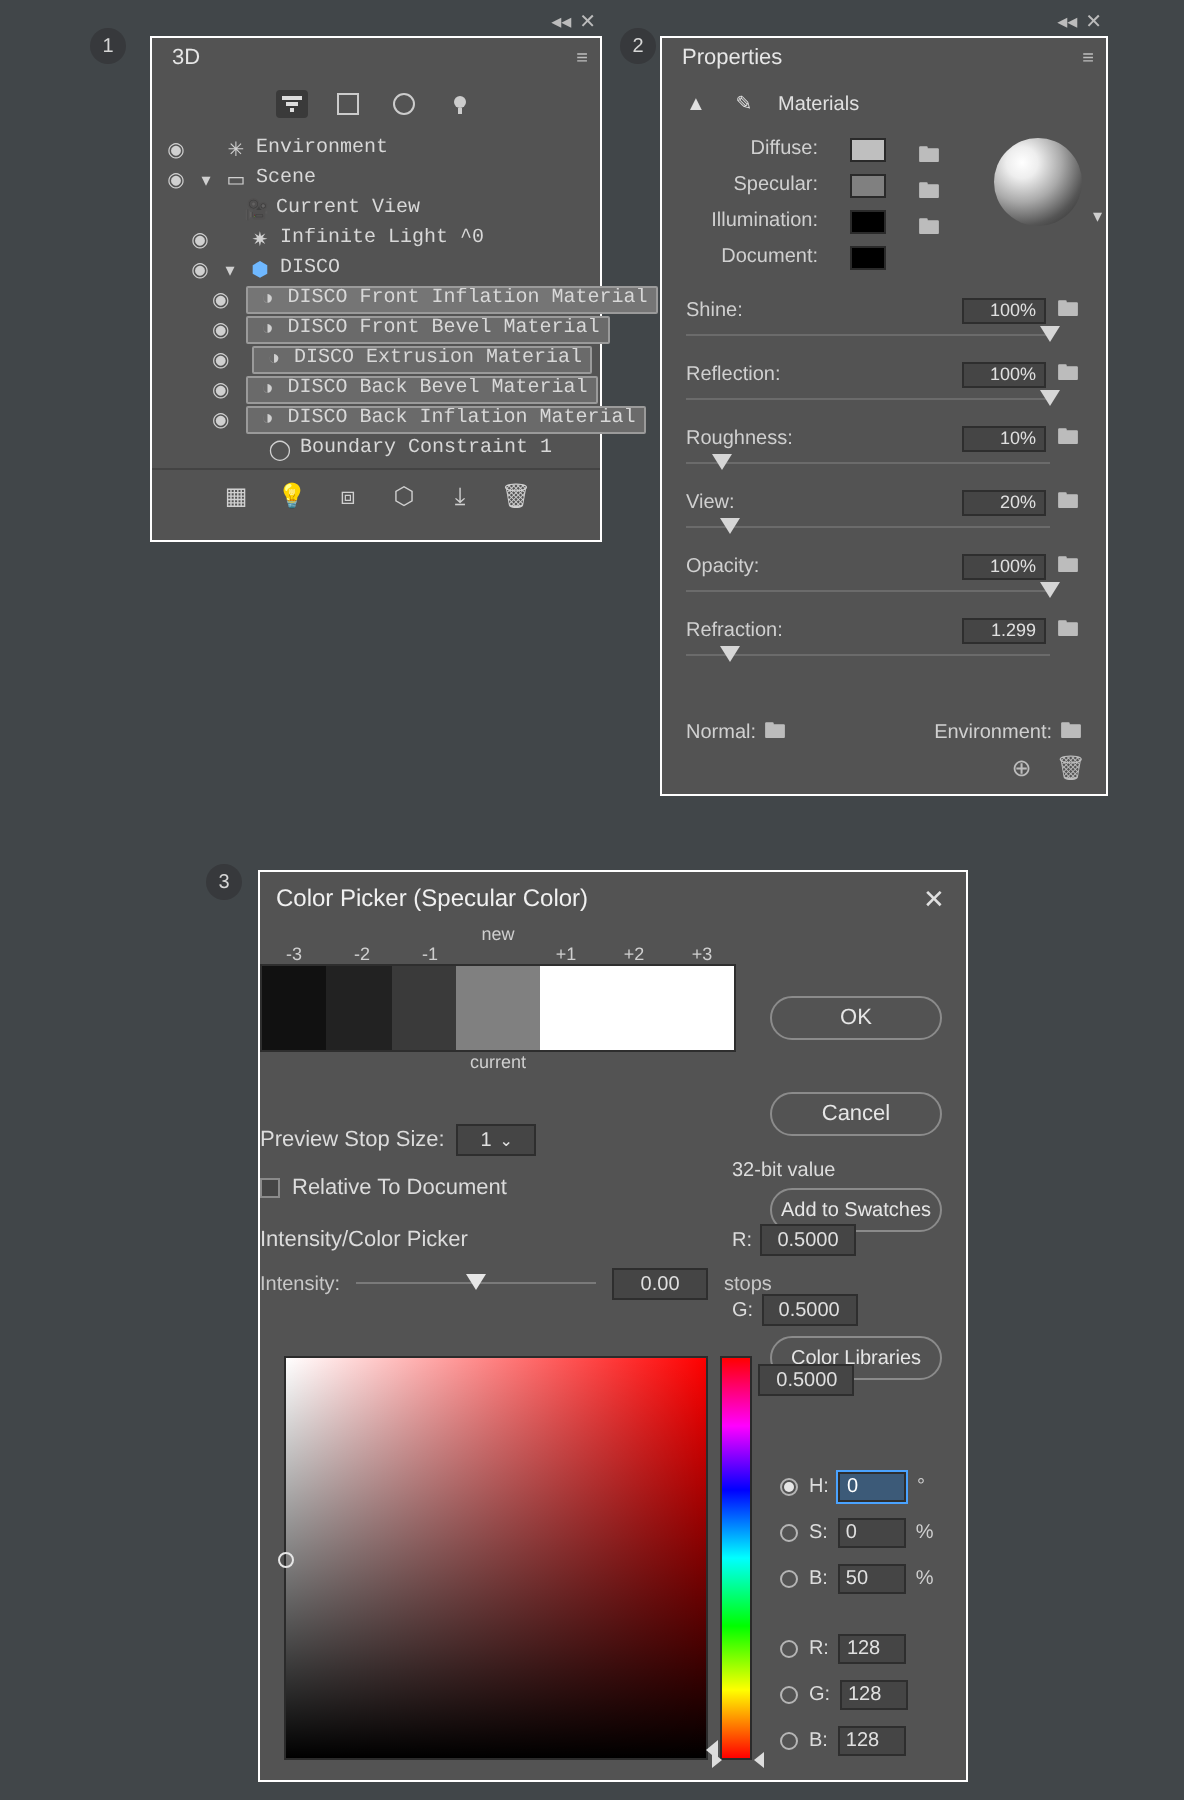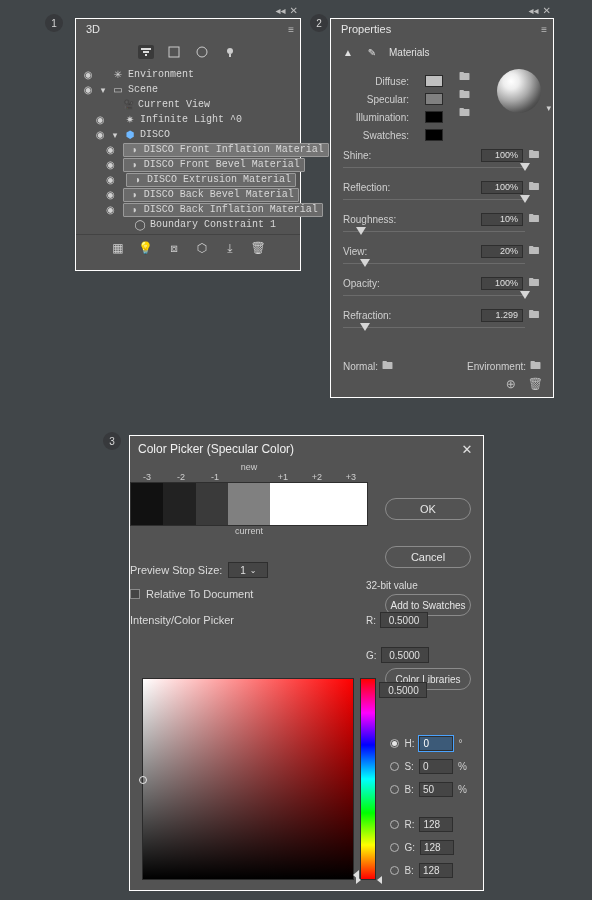--- a/index.html
+++ b/index.html
@@ -30,21 +30,21 @@
   .row.sel .pill { background:#757575; }
   .row.hl .pill { background:#6a6a6a; }
   .pill { flex:1; display:flex; align-items:center; gap:4px; height:14px; padding:0 4px; border:1px solid transparent; }
   .row.sel .pill, .row.hl .pill { border:1px solid #9a9a9a; border-radius:1px; }
 
   
   #pprop { left:330px; top:18px; width:224px; height:380px; }
   .prop-top { display:flex; align-items:center; gap:10px; padding:6px 10px; color:#e0e0e0; }
   .prop-top .ic2 { width:14px; height:14px; display:flex; align-items:center; justify-content:center; }
   .prop-body { padding:4px 12px; }
-  .prop-row { display:flex; align-items:flex-end; height:18px; gap:16px; }
+  .prop-row { display:flex; align-items:flex-start; height:18px; gap:16px; }
   .prop-row .plabel { width:66px; text-align:right; font-size:10px; color:#d0d0d0; }
   .swatch { width:18px; height:12px; border:1px solid #2a2a2a; }
   .folder { color:#bcbcbc; font-size:11px; }
   .sphere { position:absolute; right:12px; top:50px; width:44px; height:44px; border-radius:50%; background: radial-gradient(circle at 32% 28%, #fff 0%, #eee 18%, #aaa 45%, #555 72%, #222 100%); }
   .sphere-arrow { position:absolute; right:2px; top:84px; color:#cfcfcf; font-size:9px; }
   .slider-block { margin-top:6px; }
   .slider-row { display:flex; align-items:center; height:16px; }
   .slabel { width:70px; font-size:10px; color:#d0d0d0; }
   .sval { width:42px; height:13px; background:#454545; border:1px solid #2e2e2e; color:#e0e0e0; font-size:9px; text-align:right; padding-right:4px; margin-left:auto; }
   .sfolder { width:14px; text-align:center; color:#bcbcbc; font-size:11px; margin-left:4px; }
@@ -263,21 +263,21 @@
       <span class="plabel">Specular:</span>
       <div class="swatch" style="background:#808080"></div>
       <span class="folder">🖿</span>
     </div>
     <div class="prop-row">
       <span class="plabel">Illumination:</span>
       <div class="swatch" style="background:#000"></div>
       <span class="folder">🖿</span>
     </div>
     <div class="prop-row">
-      <span class="plabel">Swatches:</span>
+      <span class="plabel">Document:</span>
       <div class="swatch" style="background:#000"></div>
     </div>
 
     <div id="sliders">
         <div class="slider-block">
           <div class="slider-row">
             <span class="slabel">Shine:</span>
             <div class="sval">100%</div>
             <span class="sfolder">🖿</span>
           </div>
@@ -415,20 +415,29 @@
         <div class="select">
             <span>1</span>
             <span style="font-size:8px">⌄</span>
           </div>
       </div>
       <div class="sub-row">
         <div class="chk"></div>
         <label>Relative To Document</label>
       </div>
       <div class="section-title">Intensity/Color Picker</div>
+      <div class="intensity-row">
+        <label>Intensity:</label>
+        <div class="itrack">
+            <div class="line"></div>
+            <div class="th"></div>
+          </div>
+        <input class="num-field" value="0.00" style="">
+        <span>stops</span>
+      </div>
     </div>
 
     <div class="sv-area">
       <div class="sv-ring"></div>
       <div class="sv-caret"></div>
     </div>
     <div class="hue-strip"></div>
     <div class="hue-mark-l"></div>
     <div class="hue-mark-r"></div>
 

